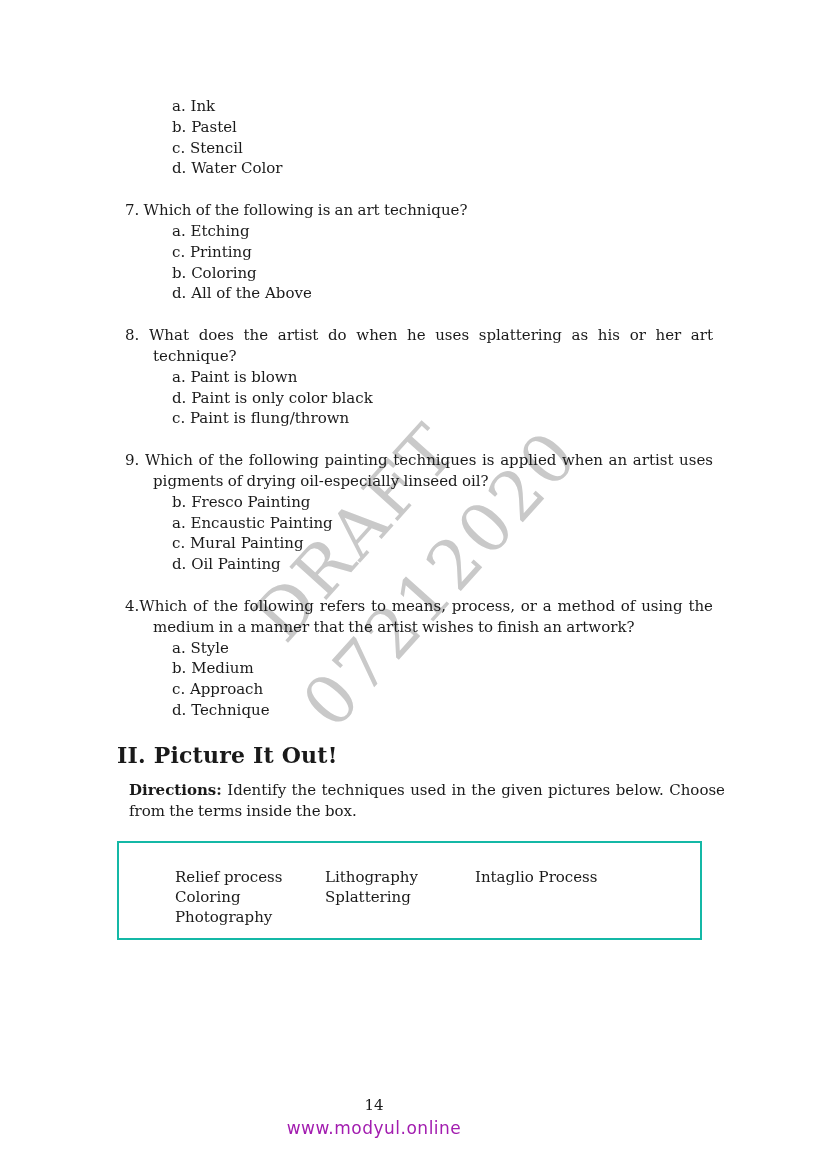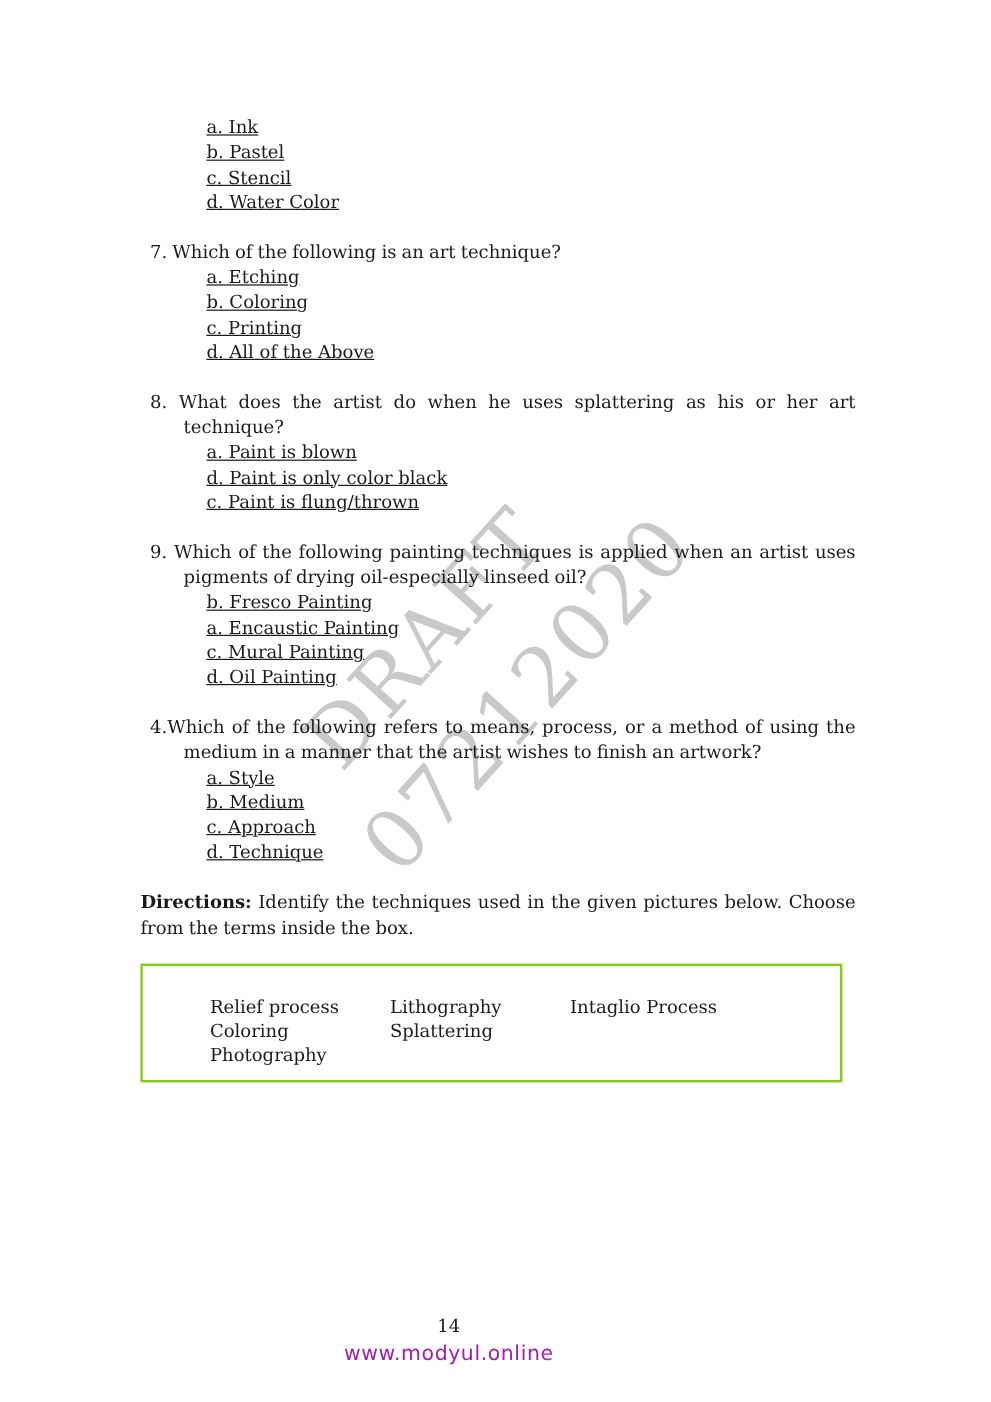--- a/index.html
+++ b/index.html
@@ -40,42 +40,42 @@
     width:588px;
     margin-bottom:21px;
   }
   .qlabel{
     padding-left:28px;
     text-indent:-28px;
     text-align:justify;
     white-space:pre-wrap;
     word-spacing:-0.5px;
   }
-  .options{margin-left:47px;text-decoration:underline;}
+  .options{margin-left:47px;}
   .option{white-space:pre-wrap;}
   
   .heading{
     margin:0 0 2px 0;
     font-size:22px;
     line-height:26px;
     font-weight:bold;
     letter-spacing:0.2px;
   }
   .directions{
-    margin:0;
+    margin:12px;
     width:596px;
     text-align:justify;
     word-spacing:-0.5px;
   }
   .bold{font-weight:bold;}
   .term-box{
     box-sizing:border-box;
     margin-top:20px;
     width:585px;height:99px;
-    border:2px solid #84cc16;
+    border:2px solid #14b8a6;
     display:flex;
     padding:24px 0 0 56px;
     line-height:20px;
   }
   .term-col{flex:0 0 auto;}
   .tcol1{width:150px;}
   .tcol2{width:150px;}
   .tcol3{width:230px;}
   
   .footer{
@@ -112,22 +112,22 @@
         <div class="option">b. Pastel</div>
         <div class="option">c. Stencil</div>
         <div class="option">d. Water Color</div>
       </div>
     </div>
 
     <div class="question">
       <div class="qlabel">7. Which of the following is an art technique?</div>
       <div class="options">
         <div class="option">a. Etching</div>
+        <div class="option">c. Printing</div>
         <div class="option">b. Coloring</div>
-        <div class="option">c. Printing</div>
         <div class="option">d. All of the Above</div>
       </div>
     </div>
 
     <div class="question">
       <div class="qlabel">8. What does the artist do when he uses splattering as his or her art technique?</div>
       <div class="options">
         <div class="option">a. Paint is blown</div>
         <div class="option">d. Paint is only color black</div>
         <div class="option">c. Paint is flung/thrown</div>
@@ -147,20 +147,21 @@
     <div class="question">
       <div class="qlabel">4.Which of the following refers to means, process, or a method of using the medium in a manner that the artist wishes to finish an artwork?</div>
       <div class="options">
         <div class="option">a. Style</div>
         <div class="option">b. Medium</div>
         <div class="option">c. Approach</div>
         <div class="option">d. Technique</div>
       </div>
     </div>
 
+    <h2 class="heading">II. Picture It Out!</h2>
 
     <p class="directions"><span class="bold">Directions:</span><span> Identify the techniques used in the given pictures below. Choose from the terms inside the box.</span></p>
 
     <div class="term-box">
       <div class="term-col tcol1">
         <div class="term">Relief process</div>
         <div class="term">Coloring</div>
         <div class="term">Photography</div>
       </div>
       <div class="term-col tcol2">

